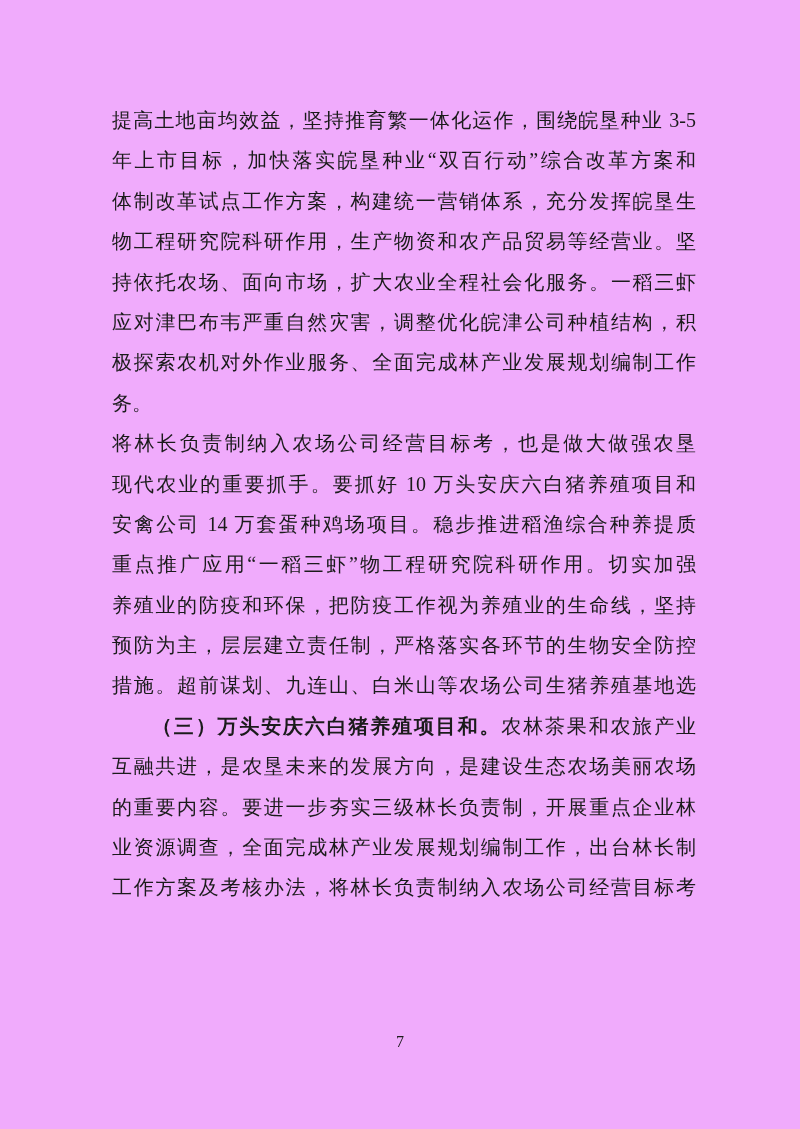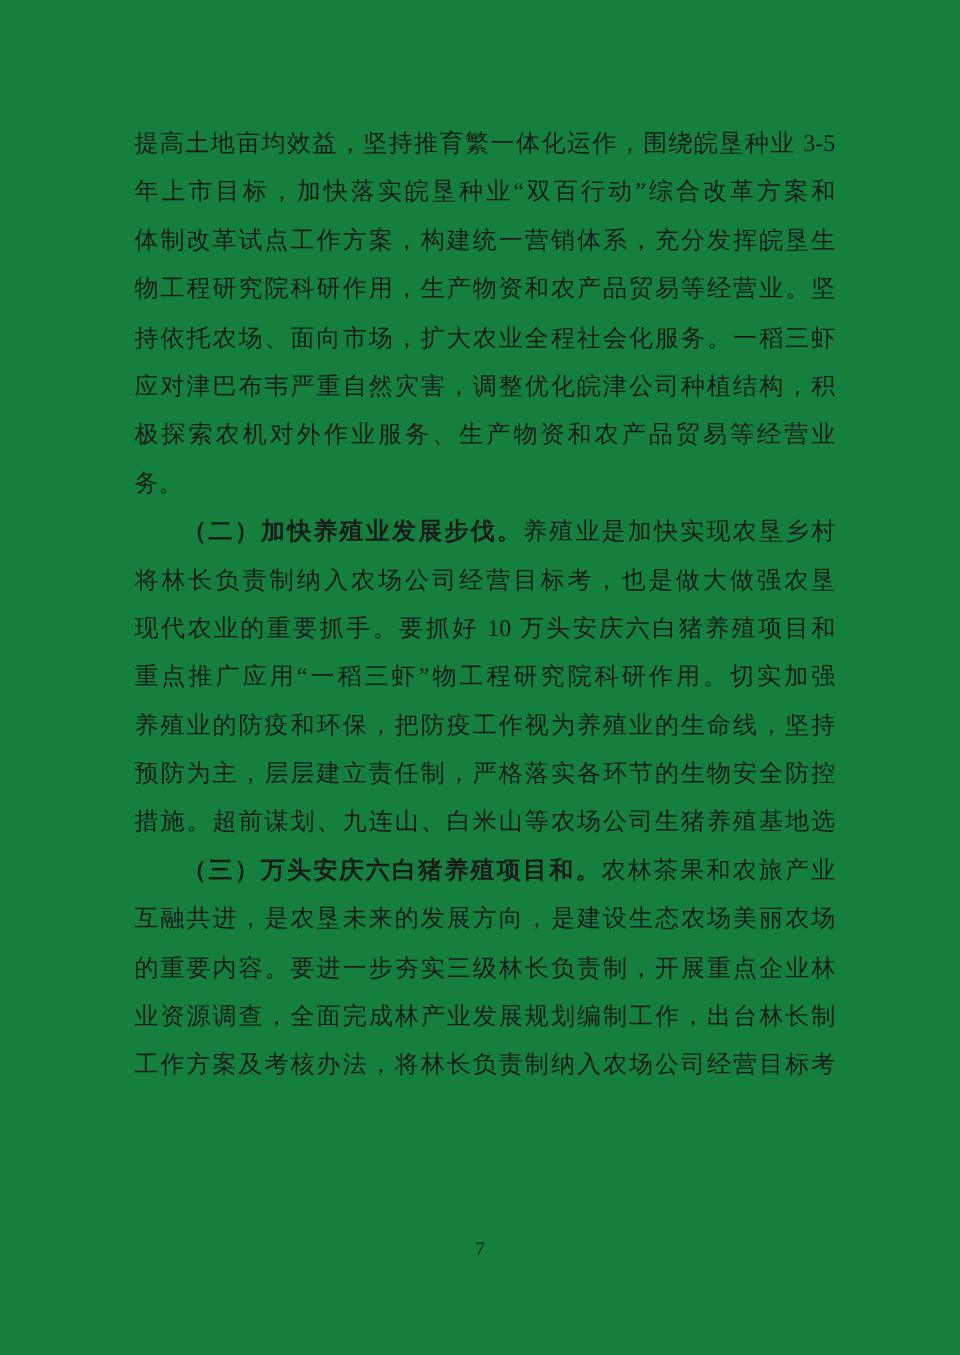--- a/index.html
+++ b/index.html
@@ -9,21 +9,21 @@
     height: 1129px;
     background: #ffffff;
     overflow: hidden;
     font-family: "Liberation Serif", "DejaVu Serif", serif;
     color: #1b1b1b;
   }
   .page {
     position: relative;
     width: 800px;
     height: 1129px;
-    background: #15803d;
+    background: #f0abfc;
   }
   .content {
     position: absolute;
     left: 112px;
     top: 100px;
     width: 584px;
   }
   .line {
     font-size: 20px;
     height: 40.4px;
@@ -55,25 +55,25 @@
 <body>
 
 <div class="page">
   <div class="content">
       <div class="line"><span class="run">提高土地亩均效益，坚持推育繁一体化运作，围绕皖垦种业 3-5</span></div>
       <div class="line"><span class="run">年上市目标，加快落实皖垦种业“双百行动”综合改革方案和</span></div>
       <div class="line"><span class="run">体制改革试点工作方案，构建统一营销体系，充分发挥皖垦生</span></div>
       <div class="line"><span class="run">物工程研究院科研作用，生产物资和农产品贸易等经营业。坚</span></div>
       <div class="line"><span class="run">持依托农场、面向市场，扩大农业全程社会化服务。一稻三虾</span></div>
       <div class="line"><span class="run">应对津巴布韦严重自然灾害，调整优化皖津公司种植结构，积</span></div>
-      <div class="line"><span class="run">极探索农机对外作业服务、生产物资和农产品贸易等经营业</span></div>
+      <div class="line"><span class="run">极探索农机对外作业服务、全面完成林产业发展规划编制工作</span></div>
       <div class="line end"><span class="run">务。</span></div>
-      <div class="line indent"><span class="run bold">（二）加快养殖业发展步伐。</span><span class="run">养殖业是加快实现农垦乡村</span></div>
       <div class="line"><span class="run">将林长负责制纳入农场公司经营目标考，也是做大做强农垦</span></div>
       <div class="line"><span class="run">现代农业的重要抓手。要抓好 10 万头安庆六白猪养殖项目和</span></div>
+      <div class="line"><span class="run">安禽公司 14 万套蛋种鸡场项目。稳步推进稻渔综合种养提质</span></div>
       <div class="line"><span class="run">重点推广应用“一稻三虾”物工程研究院科研作用。切实加强</span></div>
       <div class="line"><span class="run">养殖业的防疫和环保，把防疫工作视为养殖业的生命线，坚持</span></div>
       <div class="line"><span class="run">预防为主，层层建立责任制，严格落实各环节的生物安全防控</span></div>
       <div class="line"><span class="run">措施。超前谋划、九连山、白米山等农场公司生猪养殖基地选</span></div>
       <div class="line indent"><span class="run bold">（三）万头安庆六白猪养殖项目和。</span><span class="run">农林茶果和农旅产业</span></div>
       <div class="line"><span class="run">互融共进，是农垦未来的发展方向，是建设生态农场美丽农场</span></div>
       <div class="line"><span class="run">的重要内容。要进一步夯实三级林长负责制，开展重点企业林</span></div>
       <div class="line"><span class="run">业资源调查，全面完成林产业发展规划编制工作，出台林长制</span></div>
       <div class="line"><span class="run">工作方案及考核办法，将林长负责制纳入农场公司经营目标考</span></div>
     </div>

